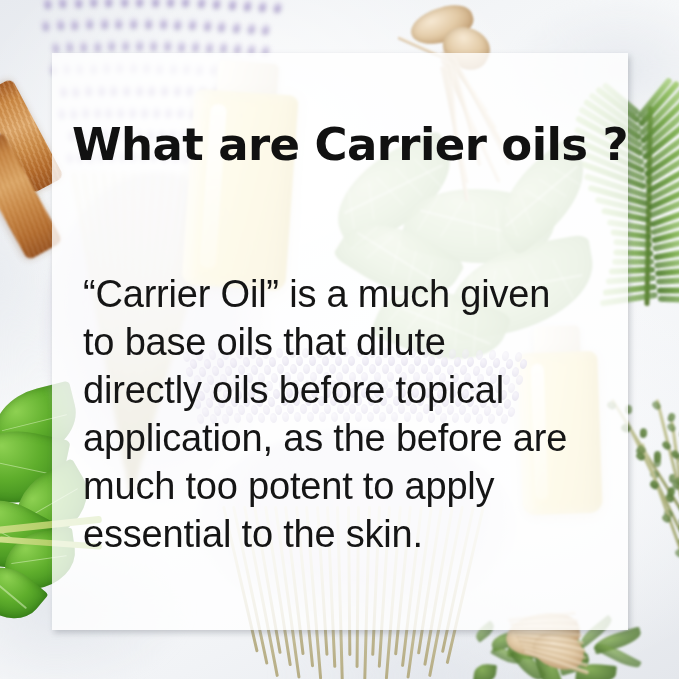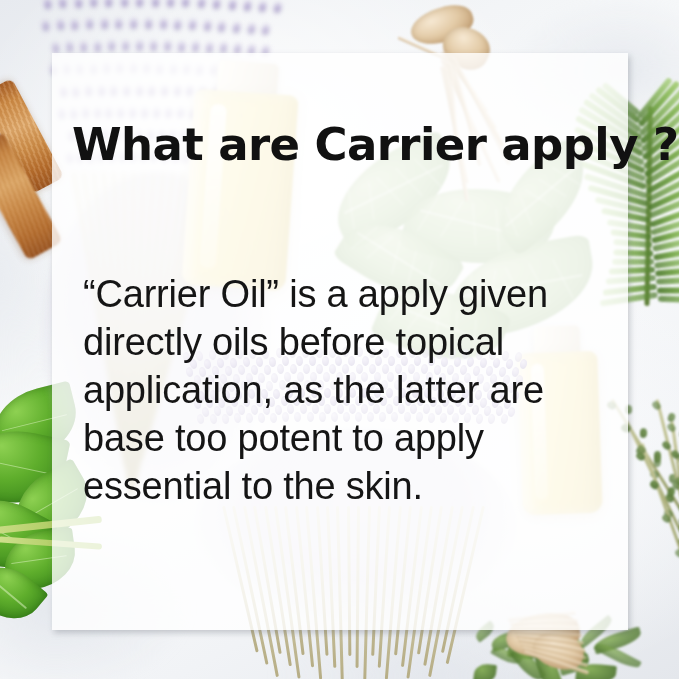--- a/index.html
+++ b/index.html
@@ -882,23 +882,24 @@
         <div class="tw-strand" style="left: 52px; top: 38px; width: 68px; height: 4px; transform: rotate(9deg); opacity: 0.85;"></div>
         <div class="tw-strand" style="left: 54px; top: 42px; width: 68px; height: 4px; transform: rotate(12deg); opacity: 0.55;"></div>
         <div class="tw-strand" style="left: 56px; top: 46px; width: 68px; height: 4px; transform: rotate(15deg); opacity: 0.7;"></div>
         <div class="tw-strand" style="left: 58px; top: 50px; width: 68px; height: 4px; transform: rotate(18deg); opacity: 0.85;"></div>
       </div>
 
   </div>
 
   <div id="card"></div>
 
-  <div id="headline">What are Carrier apply ?</div>
+  <div id="headline">What are Carrier oils ?</div>
 
   <div id="body-copy">
-      <span class="ln">“Carrier Oil” is a apply given</span>
+      <span class="ln">“Carrier Oil” is a much given</span>
+      <span class="ln">to base oils that dilute</span>
       <span class="ln">directly oils before topical</span>
-      <span class="ln">application, as the latter are</span>
-      <span class="ln">base too potent to apply</span>
+      <span class="ln">application, as the before are</span>
+      <span class="ln">much too potent to apply</span>
       <span class="ln">essential to the skin.</span>
     </div>
 
 </div>
 
 </body></html>

